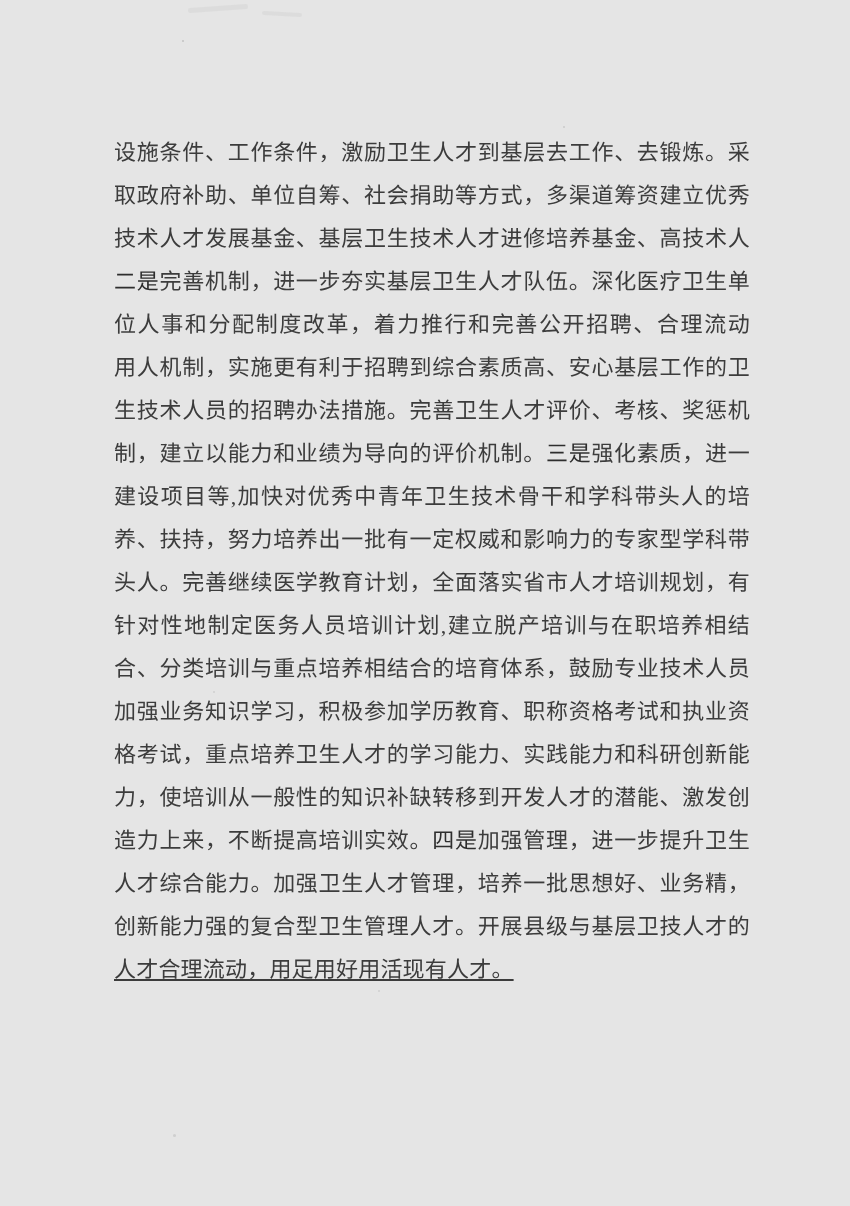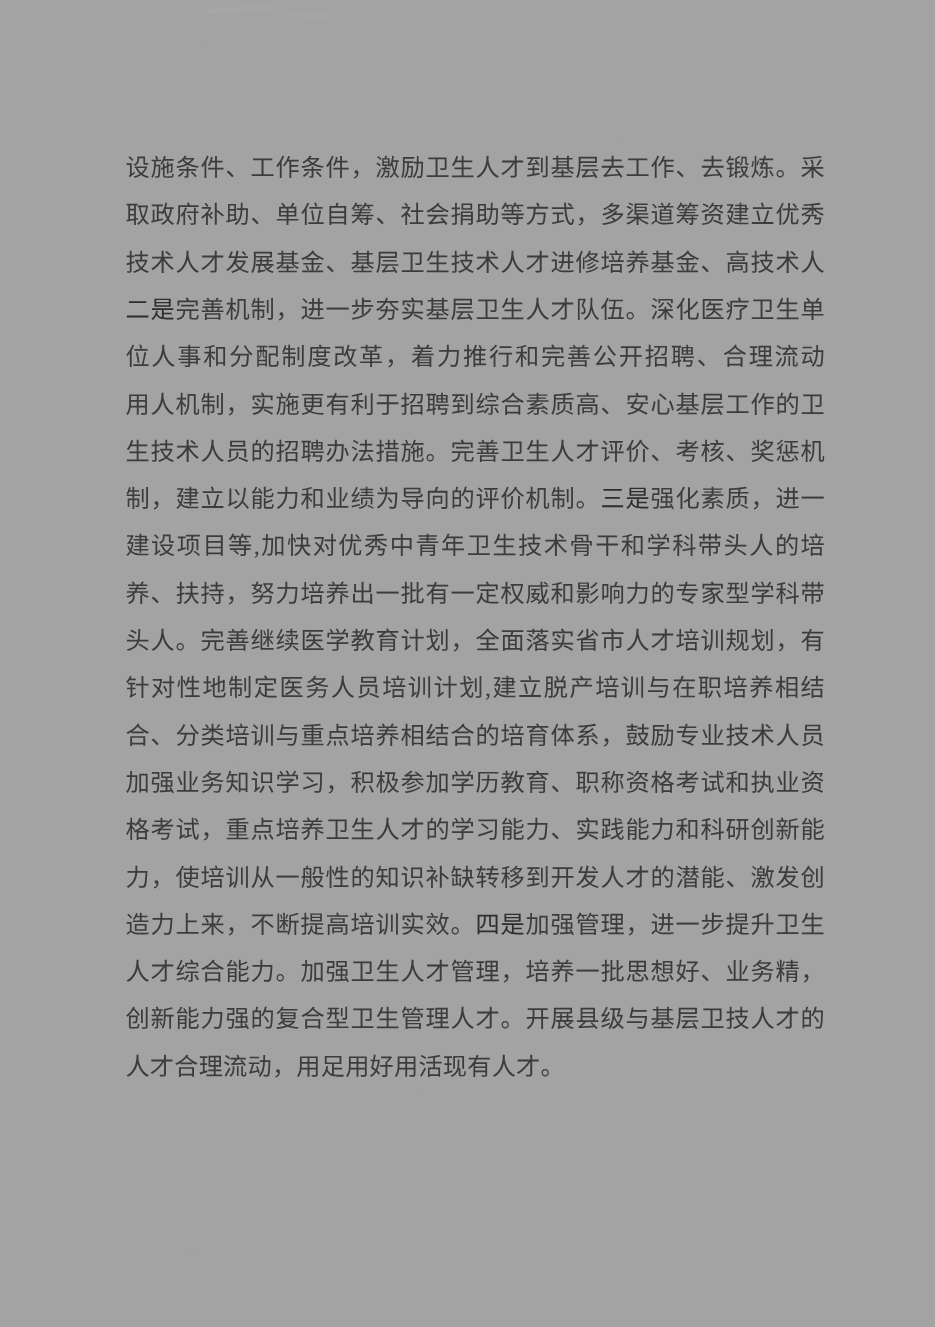--- a/index.html
+++ b/index.html
@@ -4,21 +4,21 @@
 <style>
   html, body {
     margin: 0;
     padding: 0;
     background: #ffffff;
   }
   .page {
     position: relative;
     width: 850px;
     height: 1206px;
-    background: #a3a3a3;
+    background: #e5e5e5;
     overflow: hidden;
   }
   .text-column {
     position: absolute;
     left: 114px;
     top: 131px;
     width: 636px;
   }
   .line {
     font-family: "Liberation Serif", "DejaVu Serif", serif;
@@ -26,20 +26,21 @@
     line-height: 43px;
     height: 43px;
     color: #3c3c3c;
     text-align: justify;
     text-align-last: justify;
     text-justify: inter-character;
     letter-spacing: 0.2px;
   }
   .line.last {
     text-align-last: left;
+    text-decoration: underline;
   }
   .bold {
     font-weight: normal;
     color: #2e2e2e;
   }
   .speck {
     position: absolute;
     background: #9a9a9a;
     border-radius: 50%;
   }

